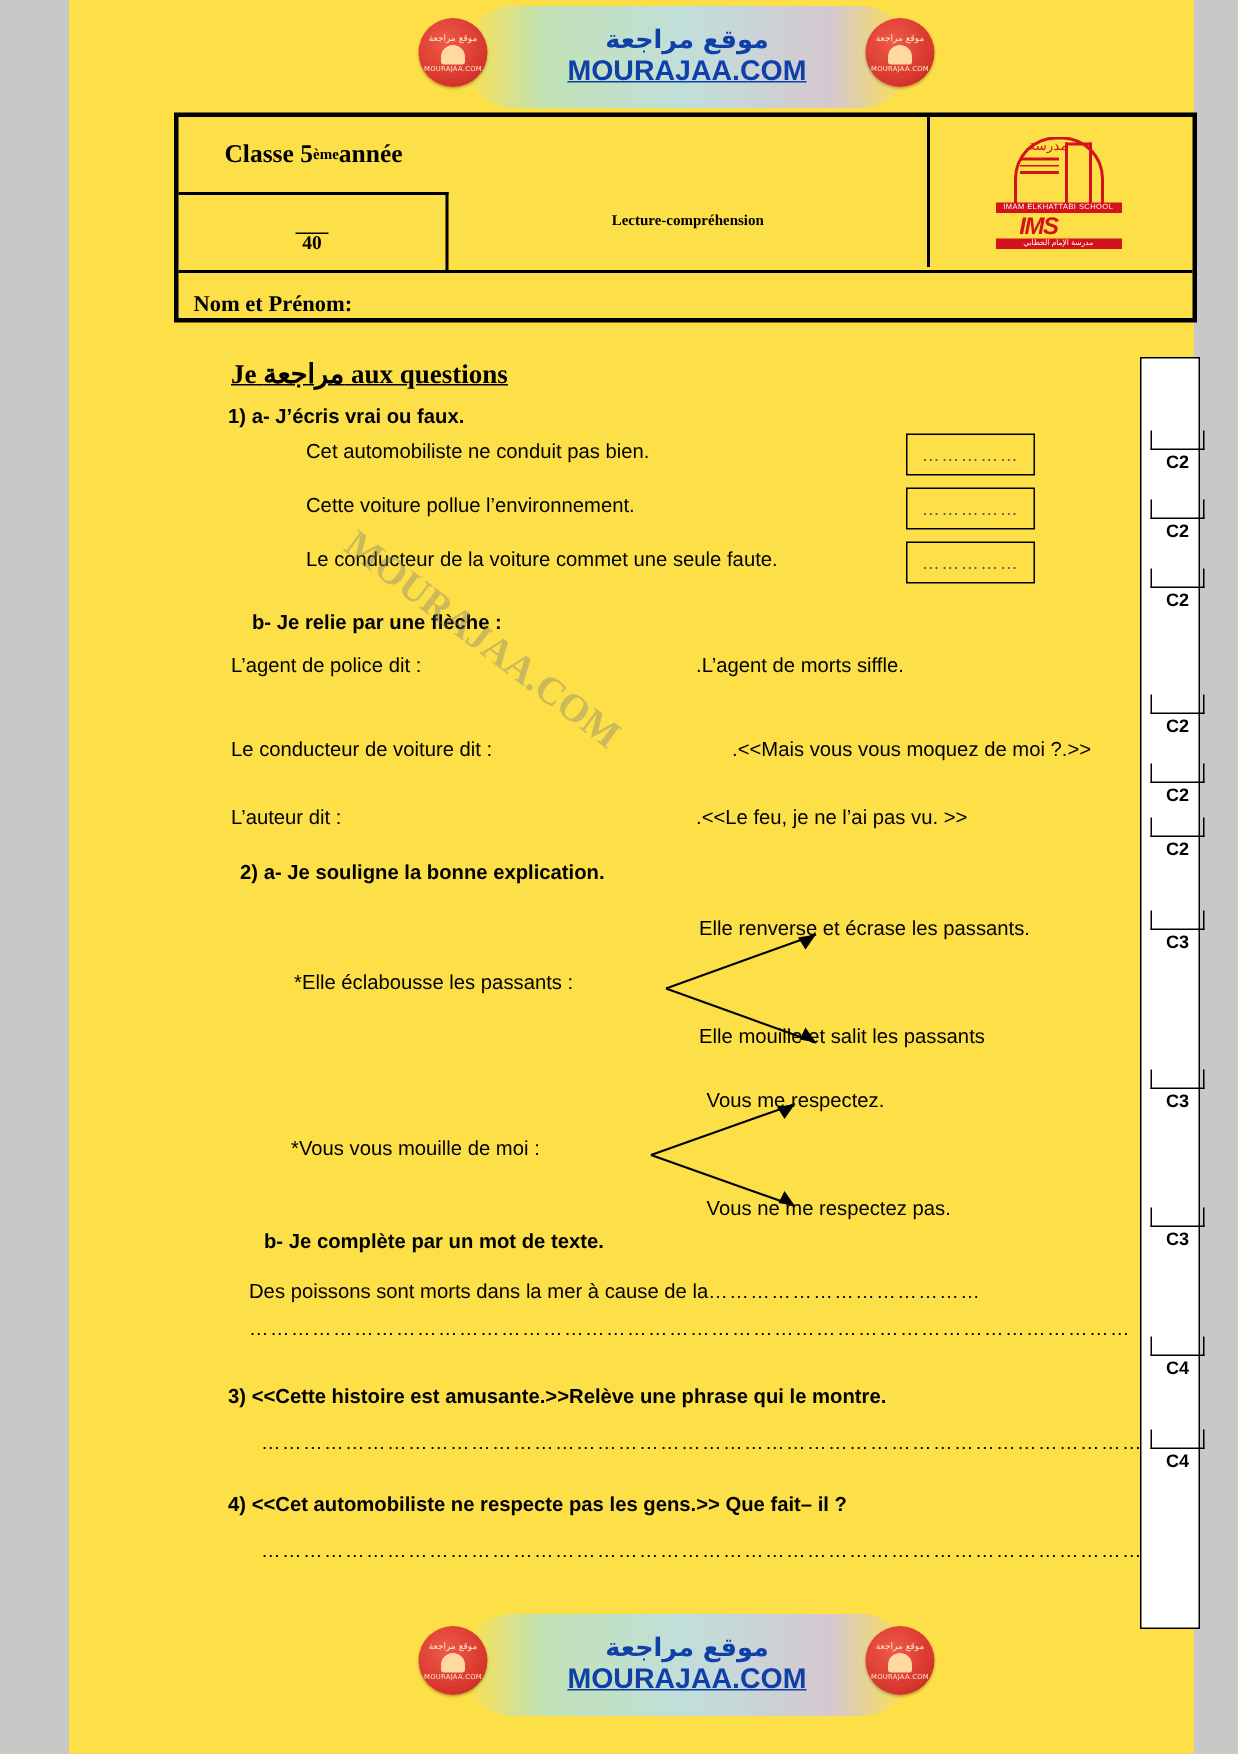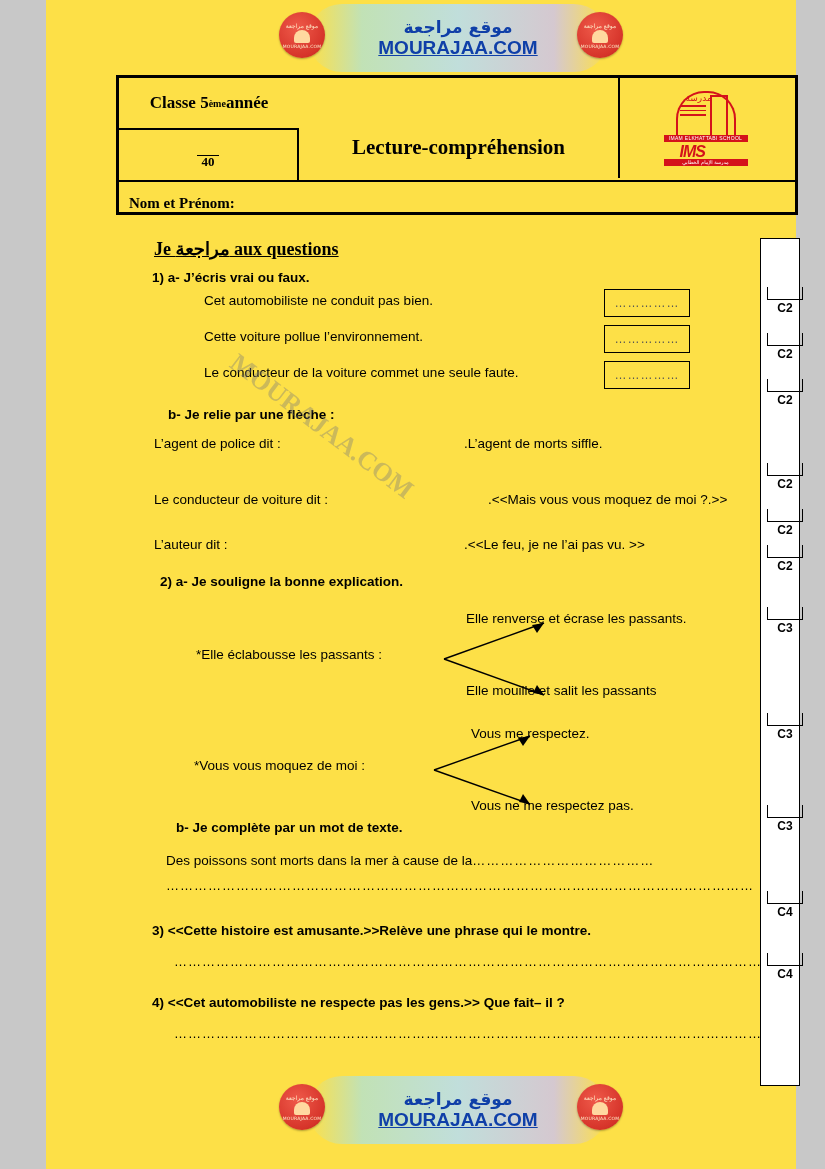--- a/index.html
+++ b/index.html
@@ -105,21 +105,21 @@
     align-items: center;
     justify-content: center;
     text-align: center;
   }
   .hdr-cell:last-child { border-right: none; }
   .c-classe { width: 180px; height: 50px; font-size: 17px; font-weight: bold; }
   .c-classe sup { font-size: 10px; }
   .c-title { width: 319px; height: 50px; font-size: 15px; font-weight: bold; line-height: 18px; border-bottom: 2px solid #000;}
   .c-logo { width: 180px; height: 100px; position: relative; }
   .c-note { width: 180px; height: 52px; border-top: 2px solid #000; font-size: 13px; font-weight: bold; }
-  .c-lect { width: 319px; height: 38px; font-size: 21px; font-weight: bold; }
+  .c-lect { width: 319px; height: 38px; font-size: 10px; font-weight: bold; }
   .note-frac { display: flex; flex-direction: column; align-items: center; line-height: 12px; }
   .note-frac .top { height: 10px; }
   .note-frac .bar { width: 22px; border-top: 1.5px solid #000; margin-top: 2px;}
   .note-frac .bot { font-size: 13px; }
   .hdr-name {
     border-top: 2px solid #000;
     height: 30px;
     display: flex;
     align-items: flex-end;
     padding-left: 10px;
@@ -365,21 +365,21 @@
         <line x1="0" y1="40" x2="100" y2="4" stroke="#000" stroke-width="1.4"></line>
         <polygon points="100,4 88,6 93,14" fill="#000"></polygon>
         <line x1="0" y1="40" x2="100" y2="76" stroke="#000" stroke-width="1.4"></line>
         <polygon points="100,76 89,74 93,66" fill="#000"></polygon>
       </svg>
       <div style="position:absolute; left:320px; top:8px;">Elle renverse et écrase les passants.</div>
       <div style="position:absolute; left:320px; top:80px;">Elle mouille et salit les passants</div>
     </div>
 
     <div class="expl-row" style="height:96px; margin-top:12px;">
-      <div style="position:absolute; left:48px; top:38px;">*Vous vous moquez de moi :</div>
+      <div style="position:absolute; left:48px; top:38px;">*Vous vous mouille de moi :</div>
       <svg class="arrow" style="left:288px; top:12px;" width="120" height="76">
         <line x1="0" y1="38" x2="96" y2="4" stroke="#000" stroke-width="1.4"></line>
         <polygon points="96,4 84,6 89,14" fill="#000"></polygon>
         <line x1="0" y1="38" x2="96" y2="72" stroke="#000" stroke-width="1.4"></line>
         <polygon points="96,72 85,70 89,62" fill="#000"></polygon>
       </svg>
       <div style="position:absolute; left:325px; top:6px;">Vous me respectez.</div>
       <div style="position:absolute; left:325px; top:78px;">Vous ne me respectez pas.</div>
     </div>
 

